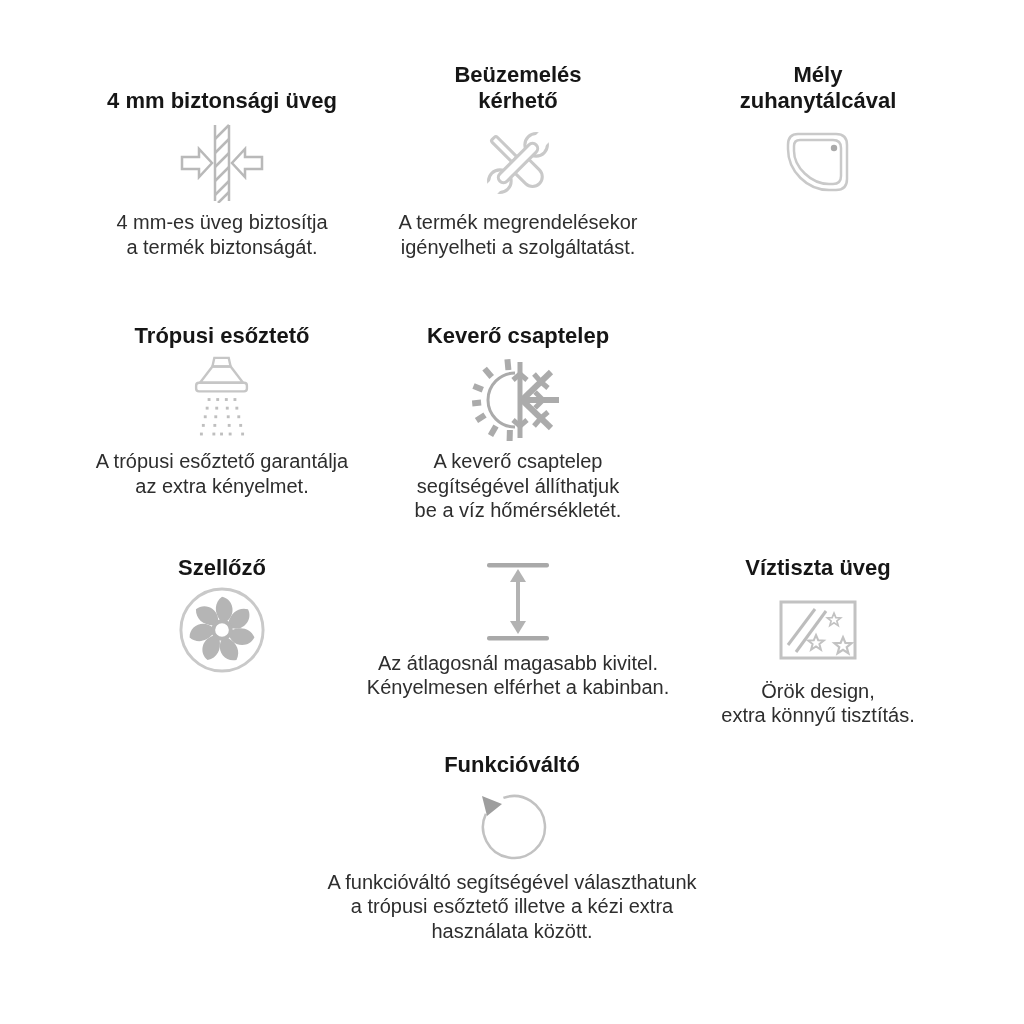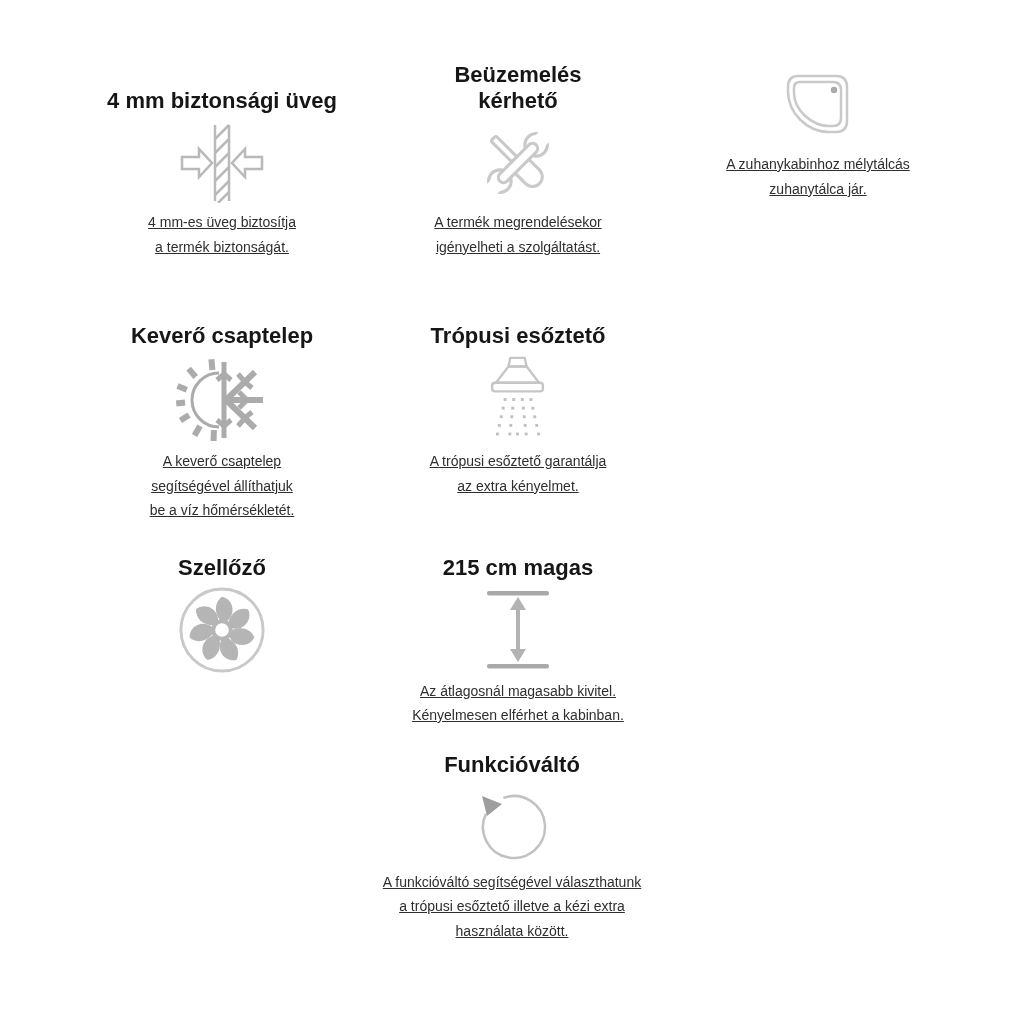--- a/index.html
+++ b/index.html
@@ -22,22 +22,22 @@
     display:flex;align-items:flex-end;justify-content:center;
   }
   .row-1 .feature-title{height:58px;}
   .row-2 .feature-title,.row-3 .feature-title,.bottom-block .feature-title{height:28px;}
   .icon-box{display:flex;align-items:center;justify-content:center;}
   .row-1 .icon-box{height:86px;margin:6px 0 4px 0;}
   .row-2 .icon-box{height:94px;margin:4px 0 2px 0;}
   .row-3 .icon-box{height:94px;margin:2px 0 2px 0;}
   .bottom-block .icon-box{height:82px;margin:4px 0 6px 0;}
   .feature-desc{
-    color:#2e2e2e;font-size:14px;line-height:24.5px;
-    text-align:center;white-space:pre;text-decoration:underline;
+    color:#2e2e2e;font-size:20px;line-height:24.5px;
+    text-align:center;white-space:pre;
   }
   .row-1{margin-bottom:62px;}
   .row-2{margin-bottom:30px;}
   .row-3{margin-bottom:22px;}
   .bottom-block{
     display:flex;flex-direction:column;align-items:center;
     width:1024px;margin-top:8px;
   }
   svg{display:block;}
 </style>
@@ -88,76 +88,37 @@
             <rect x="-3" y="31" width="11" height="14" fill="#fff"></rect>
             <rect x="68" y="31" width="11" height="14" fill="#fff"></rect>
           </g>
         </svg>
       </div>
       <div class="feature-desc">A termék megrendelésekor
 igényelheti a szolgáltatást.</div>
     </div>
 
     <div class="feature-cell">
+      <div class="feature-title">Mély
+zuhanytálcával</div>
       <div class="icon-box">
         <svg width="74" height="64" viewBox="0 0 74 64">
           <g fill="none" stroke="#c9c9c9" stroke-width="2.5">
             <path d="M17 3 H55 Q66 3 66 14 V48 Q66 59 55 59 H48 C26 59 7 40 7 18 V14 Q7 3 17 3 Z"></path>
             <path d="M19 9 H52 Q60 9 60 17 V45 Q60 53 52 53 H48 C30 53 13 36 13 20 V15 Q13 9 19 9 Z"></path>
           </g>
           <circle cx="53" cy="17" r="3.2" fill="#aaaaaa"></circle>
         </svg>
       </div>
-      <div class="feature-desc">A zuhanykabinhoz mélytálcás
-zuhanytálca jár.</div>
     </div>
 
   </div>
 
   <div class="features-row row-2">
 
-
-    <div class="feature-cell">
-      <div class="feature-title">Keverő csaptelep</div>
-      <div class="icon-box">
-        <svg width="94" height="86" viewBox="0 0 94 86">
-          <path d="M44 16 A27 27 0 0 0 44 70" fill="none" stroke="#ababab" stroke-width="3"></path>
-          <g stroke="#ababab" stroke-width="6">
-            <line x1="37.4" y1="13.1" x2="36.4" y2="2.2"></line>
-            <line x1="20.7" y1="20.0" x2="13.6" y2="11.6"></line>
-            <line x1="11.8" y1="32.7" x2="2.5" y2="29.0"></line>
-            <line x1="10.1" y1="45.6" x2="1.2" y2="46.4"></line>
-            <line x1="14.0" y1="58.0" x2="5.5" y2="63.5"></line>
-            <line x1="25.0" y1="69.0" x2="19.5" y2="78.5"></line>
-            <line x1="38.9" y1="73.0" x2="38.6" y2="84.0"></line>
-          </g>
-          <g stroke="#ababab" fill="none">
-            <line x1="49" y1="5" x2="49" y2="81" stroke-width="5"></line>
-            <line x1="51" y1="43" x2="80" y2="15" stroke-width="6"></line>
-            <line x1="51" y1="43" x2="88" y2="43" stroke-width="6"></line>
-            <line x1="51" y1="43" x2="80" y2="71" stroke-width="6"></line>
-            <g stroke-width="5">
-              <path d="M70 25 L77 31"></path>
-                <path d="M70 25 L63 17"></path>
-              <path d="M72 43 L64 35"></path>
-                <path d="M72 43 L64 51"></path>
-              <path d="M70 61 L77 55"></path>
-                <path d="M70 61 L63 69"></path>
-              <path d="M49 17 L42 23"></path>
-                <path d="M49 17 L56 23"></path>
-              <path d="M49 69 L42 63"></path>
-                <path d="M49 69 L56 63"></path>
-            </g>
-          </g>
-        </svg>
-      </div>
-      <div class="feature-desc">A keverő csaptelep
-segítségével állíthatjuk
-be a víz hőmérsékletét.</div>
-    </div>
 
     <div class="feature-cell">
       <div class="feature-title">Trópusi esőztető</div>
       <div class="icon-box">
         <svg width="72" height="92" viewBox="0 0 72 96">
           <g fill="none" stroke="#c6c6c6" stroke-width="2.5">
             <path d="M28 4 H43 L45 13 H26 Z"></path>
             <path d="M26 13 H45 L58 30 H13 Z"></path>
             <rect x="9" y="30" width="53" height="9" rx="3"></rect>
           </g>
@@ -183,20 +144,59 @@
               <rect x="34" y="82" width="3" height="3"></rect>
               <rect x="43" y="82" width="3" height="3"></rect>
               <rect x="56" y="82" width="3" height="3"></rect>
           </g>
         </svg>
       </div>
       <div class="feature-desc">A trópusi esőztető garantálja
 az extra kényelmet.</div>
     </div>
 
+    <div class="feature-cell">
+      <div class="feature-title">Keverő csaptelep</div>
+      <div class="icon-box">
+        <svg width="94" height="86" viewBox="0 0 94 86">
+          <path d="M44 16 A27 27 0 0 0 44 70" fill="none" stroke="#ababab" stroke-width="3"></path>
+          <g stroke="#ababab" stroke-width="6">
+            <line x1="37.4" y1="13.1" x2="36.4" y2="2.2"></line>
+            <line x1="20.7" y1="20.0" x2="13.6" y2="11.6"></line>
+            <line x1="11.8" y1="32.7" x2="2.5" y2="29.0"></line>
+            <line x1="10.1" y1="45.6" x2="1.2" y2="46.4"></line>
+            <line x1="14.0" y1="58.0" x2="5.5" y2="63.5"></line>
+            <line x1="25.0" y1="69.0" x2="19.5" y2="78.5"></line>
+            <line x1="38.9" y1="73.0" x2="38.6" y2="84.0"></line>
+          </g>
+          <g stroke="#ababab" fill="none">
+            <line x1="49" y1="5" x2="49" y2="81" stroke-width="5"></line>
+            <line x1="51" y1="43" x2="80" y2="15" stroke-width="6"></line>
+            <line x1="51" y1="43" x2="88" y2="43" stroke-width="6"></line>
+            <line x1="51" y1="43" x2="80" y2="71" stroke-width="6"></line>
+            <g stroke-width="5">
+              <path d="M70 25 L77 31"></path>
+                <path d="M70 25 L63 17"></path>
+              <path d="M72 43 L64 35"></path>
+                <path d="M72 43 L64 51"></path>
+              <path d="M70 61 L77 55"></path>
+                <path d="M70 61 L63 69"></path>
+              <path d="M49 17 L42 23"></path>
+                <path d="M49 17 L56 23"></path>
+              <path d="M49 69 L42 63"></path>
+                <path d="M49 69 L56 63"></path>
+            </g>
+          </g>
+        </svg>
+      </div>
+      <div class="feature-desc">A keverő csaptelep
+segítségével állíthatjuk
+be a víz hőmérsékletét.</div>
+    </div>
+
   </div>
 
   <div class="features-row row-3">
 
     <div class="feature-cell">
       <div class="feature-title">Szellőző</div>
       <div class="icon-box">
         <svg width="90" height="90" viewBox="0 0 92 92">
           <circle cx="46" cy="46" r="42" fill="none" stroke="#c9c9c9" stroke-width="3"></circle>
           <g fill="#b5b5b5">
@@ -207,34 +207,53 @@
             <path transform="rotate(205.6 46 46)" d="M46 12 C56 14 60 26 54 34 C51 38 46 40 44 36 C38 28 38 18 46 12 Z"></path>
             <path transform="rotate(257 46 46)" d="M46 12 C56 14 60 26 54 34 C51 38 46 40 44 36 C38 28 38 18 46 12 Z"></path>
             <path transform="rotate(308.4 46 46)" d="M46 12 C56 14 60 26 54 34 C51 38 46 40 44 36 C38 28 38 18 46 12 Z"></path>
           </g>
           <circle cx="46" cy="46" r="9" fill="#ffffff" stroke="#b5b5b5" stroke-width="4"></circle>
         </svg>
       </div>
     </div>
 
     <div class="feature-cell">
-      <div class="feature-title">215 cm magas</div>
       <div class="icon-box">
         <svg width="64" height="84" viewBox="0 0 64 84">
           <rect x="1" y="3" width="62" height="4.5" rx="2" fill="#a9a9a9"></rect>
           <rect x="1" y="76" width="62" height="4.5" rx="2" fill="#a9a9a9"></rect>
           <line x1="32" y1="17" x2="32" y2="67" stroke="#b3b3b3" stroke-width="4"></line>
           <path d="M32 9 L24 22 H40 Z" fill="#b3b3b3"></path>
           <path d="M32 74 L24 61 H40 Z" fill="#b3b3b3"></path>
         </svg>
       </div>
       <div class="feature-desc">Az átlagosnál magasabb kivitel.
 Kényelmesen elférhet a kabinban.</div>
     </div>
 
+    <div class="feature-cell">
+      <div class="feature-title">Víztiszta üveg</div>
+      <div class="icon-box">
+        <svg width="78" height="60" viewBox="0 0 78 60">
+          <defs>
+            <path id="star5" d="M0 -8 L2.2 -2.8 L7.8 -2.5 L3.4 1.1 L4.9 6.6 L0 3.4 L-4.9 6.6 L-3.4 1.1 L-7.8 -2.5 L-2.2 -2.8 Z"></path>
+          </defs>
+          <rect x="2" y="2" width="74" height="56" fill="none" stroke="#c2c2c2" stroke-width="3"></rect>
+          <line x1="9" y1="45" x2="36" y2="9" stroke="#bdbdbd" stroke-width="3"></line>
+          <line x1="17" y1="52" x2="47" y2="11" stroke="#bdbdbd" stroke-width="3"></line>
+          <g fill="none" stroke="#c2c2c2" stroke-width="2">
+            <use href="#star5" transform="translate(55 20) scale(0.85)"></use>
+            <use href="#star5" transform="translate(37 43)"></use>
+            <use href="#star5" transform="translate(64 46) scale(1.1)"></use>
+          </g>
+        </svg>
+      </div>
+      <div class="feature-desc">Örök design,
+extra könnyű tisztítás.</div>
+    </div>
 
   </div>
 
   <div class="bottom-block">
     <div class="feature-title">Funkcióváltó</div>
     <div class="icon-box">
       <svg width="84" height="80" viewBox="0 0 84 80">
         <path d="M33.4 14.9 A31 31 0 1 1 15.9 30.9" fill="none" stroke="#c2c2c2" stroke-width="2.5"></path>
         <path d="M12 13 L32 21 L17 33 Z" fill="#9e9e9e"></path>
       </svg>

